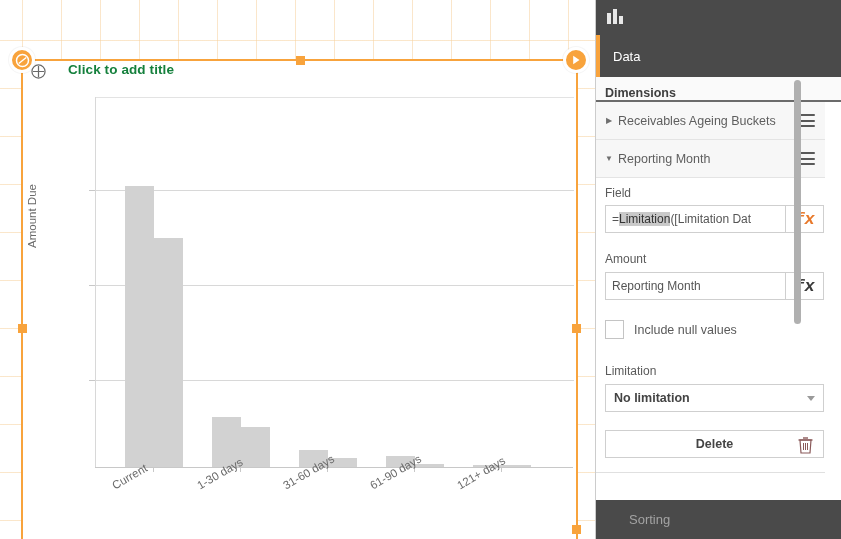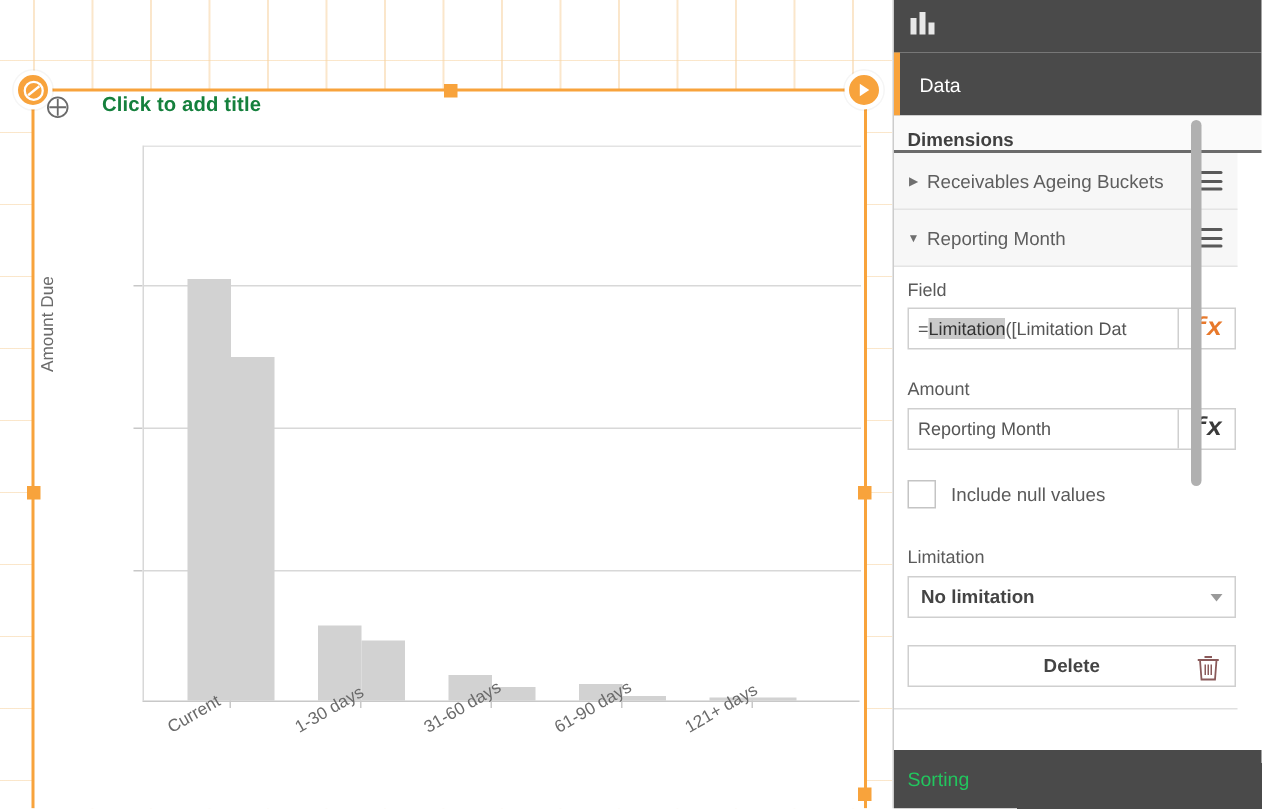--- a/index.html
+++ b/index.html
@@ -195,21 +195,21 @@
   #delete-label { font-size: 12.5px; font-weight: bold; color: #444444; }
   #trash-icon { position: absolute; right: 9px; top: 5px; }
 
   #panel-divider {
     position: absolute; left: 0; top: 472px; width: 229px; height: 1px; background: #e0e0e0;
   }
   #sorting-bar {
     position: absolute; left: 0; top: 500px; width: 246px; height: 39px;
     background: #4a4a4a; display: flex; align-items: center; padding-left: 9px;
   }
-  #sorting-label { font-size: 13px; color: #22c55e; }
+  #sorting-label { font-size: 13px; color: #a3a3a3; margin-left: 24px; }
 
   #panel-scrollbar {
     position: absolute; right: 2px; top: 80px; width: 7px; height: 244px;
     background: #b0b0b0; border-radius: 4px;
   }
 </style>
 </head>
 <body>
 
 <div id="root">

